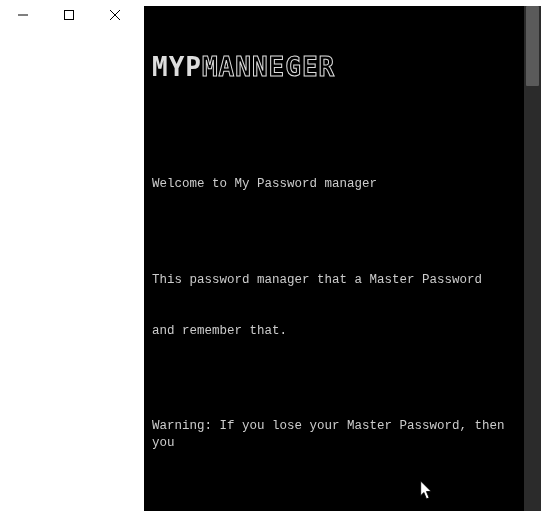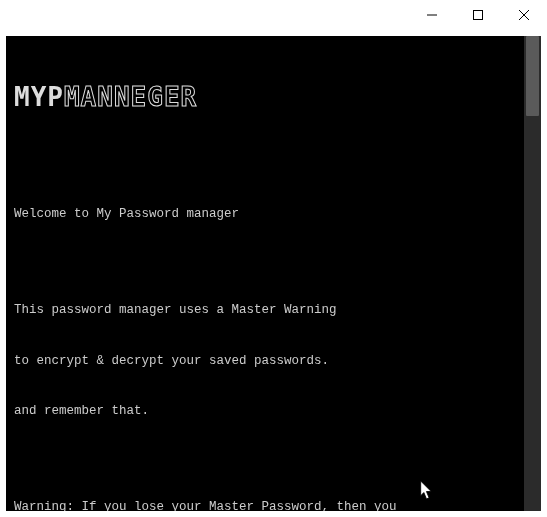--- a/index.html
+++ b/index.html
@@ -8,21 +8,21 @@
       height: 517px;
       background: #fff;
       font-family: "Consolas", "Courier New", monospace;
       overflow: hidden;
     }
     .window {
       width: 547px;
       height: 517px;
       background: #fff;
       display: flex;
-      flex-direction: column;
+      flex-direction: row;
     }
     .titlebar {
       height: 30px;
       background: #fff;
       display: flex;
       justify-content: flex-end;
       align-items: center;
     }
     .titlebar-controls {
       display: flex;
@@ -126,22 +126,21 @@
     </div>
   </div>
 
   <div class="terminal-container">
 
     <div class="terminal">
       <div class="ascii-art"><span class="solid">MYP</span><span class="outline">MANNEGER</span></div>
 
       <div class="para">Welcome to My Password manager</div>
 
-      <div class="para">This password manager uses a Master Warning</div>
-      <div>to encrypt &amp; decrypt your saved passwords.</div>
+      <div class="para">This password manager that a Master Password</div>
       <div>and remember that.</div>
 
       <div class="para">Warning: If you lose your Master Password, then you</div>
       
 
       
 
       
 
       

